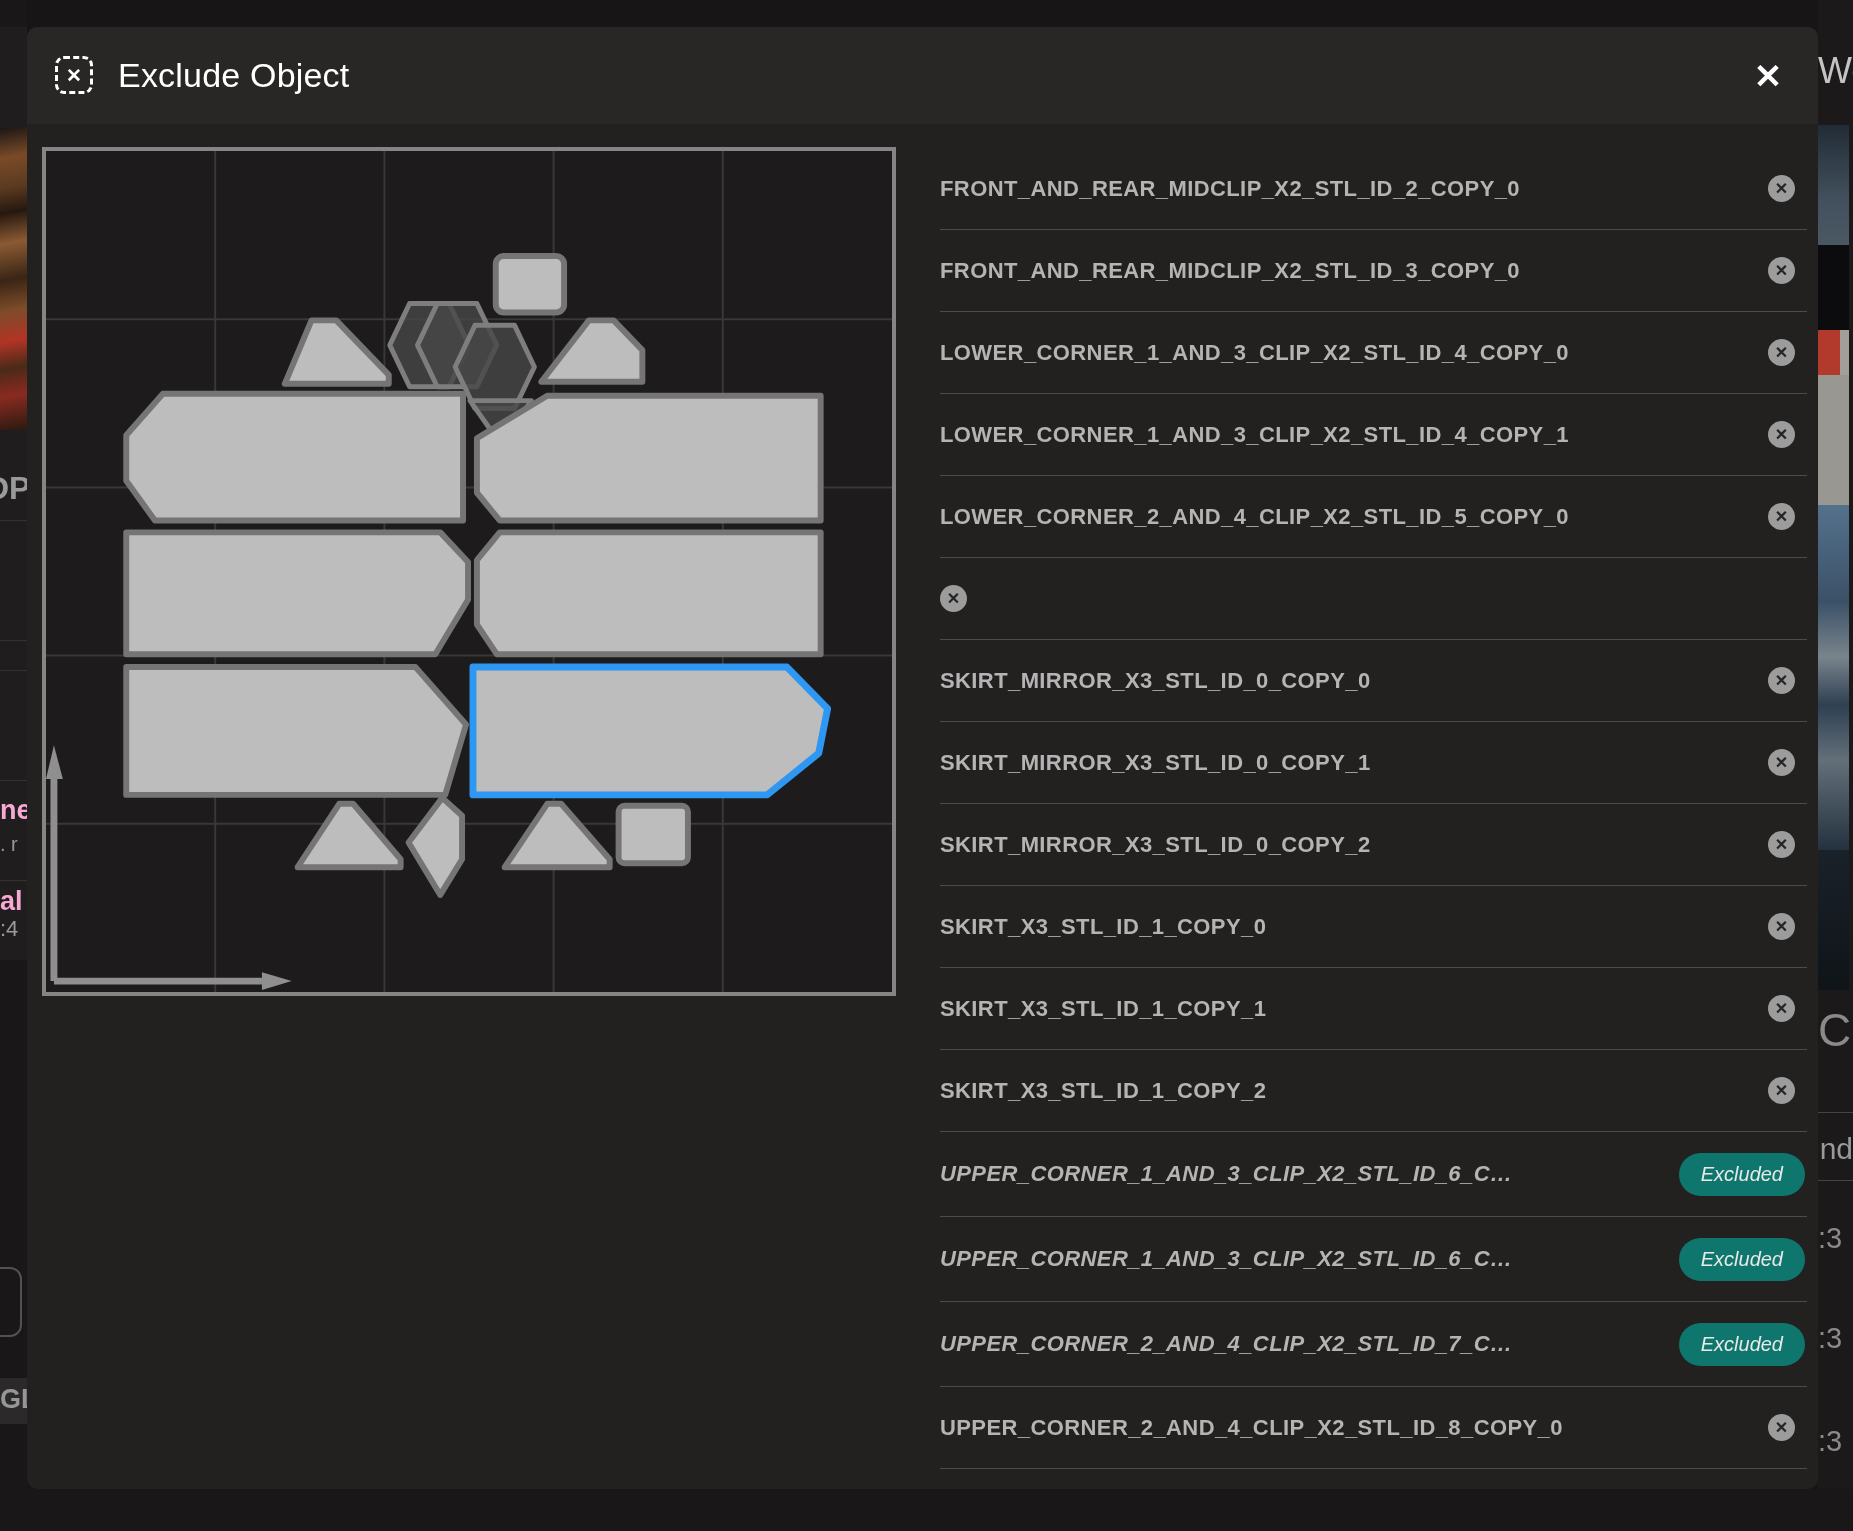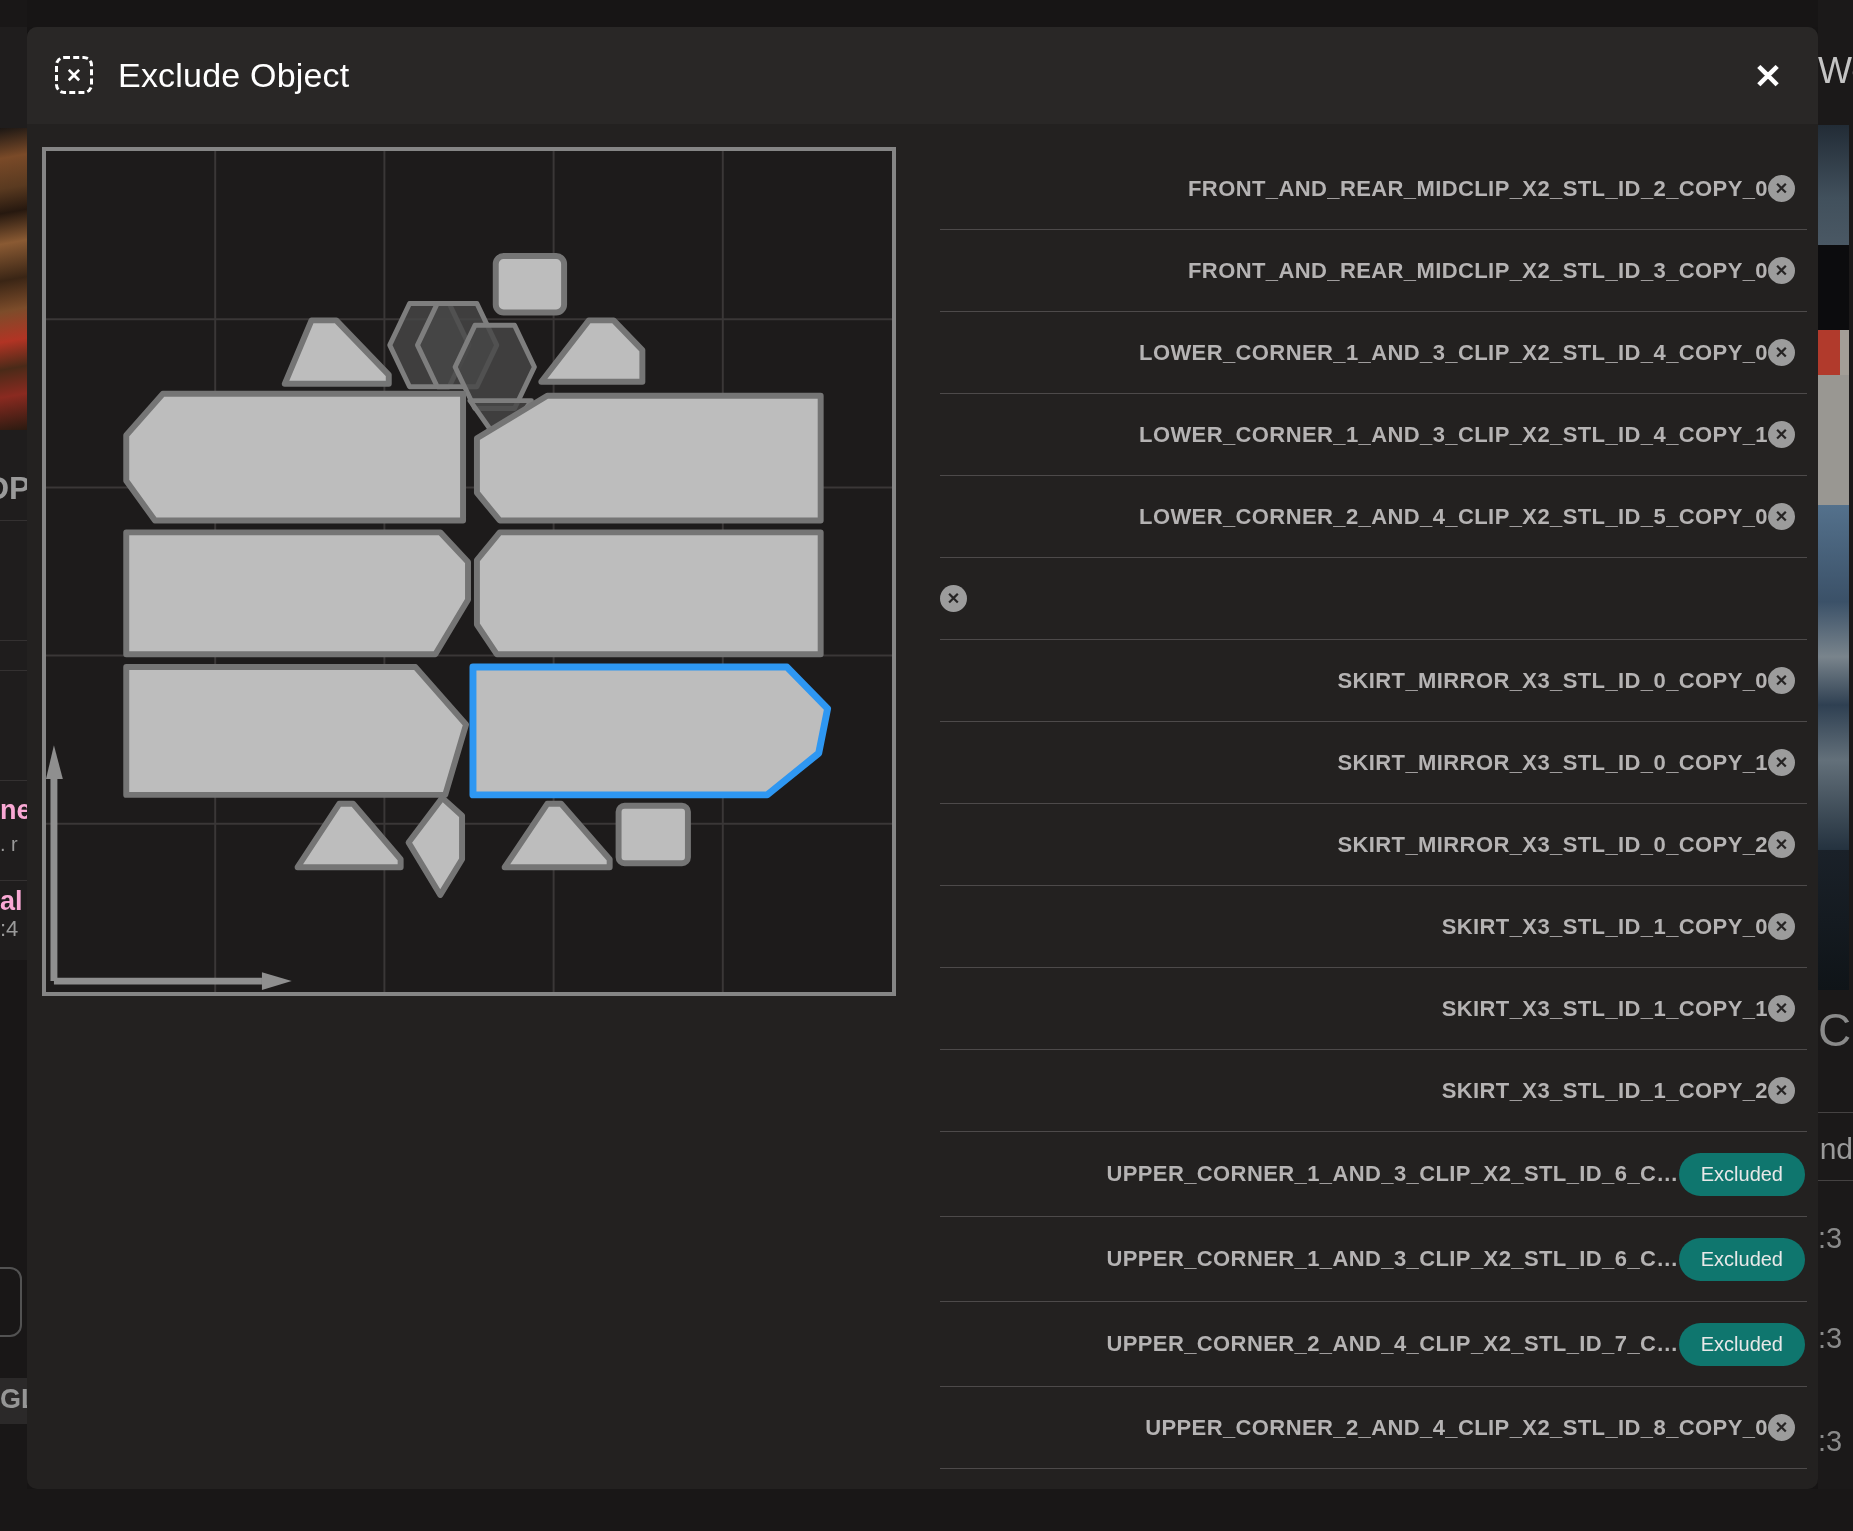--- a/index.html
+++ b/index.html
@@ -55,22 +55,22 @@
   #plate-svg { position:absolute; left:0; top:0; width:100%; height:100%; }
   .gridline { stroke:#3a3737; stroke-width:2; }
   .obj  { fill:#bdbdbd; stroke:#757575; stroke-width:6; stroke-linejoin:round; cursor:pointer; }
   .ghost{ fill:#474747; fill-opacity:.82; stroke:#7e7e7e; stroke-width:5; stroke-linejoin:round; cursor:pointer; }
   .sel  { fill:#bdbdbd; stroke:#2e97f2; stroke-width:7; stroke-linejoin:round; cursor:pointer; }
   .axis { stroke:#8f8f8f; stroke-width:7; }
   .axis-head { fill:#8f8f8f; stroke:none; }
 
   
   #object-list { position:absolute; left:913px; top:121px; width:867px; }
-  .row { height:82px; display:flex; align-items:center; border-bottom:1px solid #4d4a4a; cursor:pointer;text-align:right; }
-  .row.tall { height:85px; }
+  .row { height:82px; display:flex; align-items:center; border-bottom:1px solid #4d4a4a; cursor:pointer; }
+  .row.tall { height:85px;font-style:italic; }
   .row-label { flex:1; color:#b5b3b3; font-size:22px; font-weight:bold; letter-spacing:.4px;
     white-space:nowrap; overflow:hidden; text-overflow:ellipsis; }
   .remove-icon { width:27px; height:27px; border-radius:50%; background:#9c9c9c; color:#262424;
     font-size:16px; font-weight:bold; display:flex; align-items:center; justify-content:center;
     margin-right:12px; flex:0 0 auto; cursor:pointer; }
   .excluded-badge { background:#0f766e; color:#e8e8e8; font-size:20px; border-radius:24px;
     padding:10px 22px; margin-right:2px; flex:0 0 auto; }
 </style>
 </head>
 <body>

